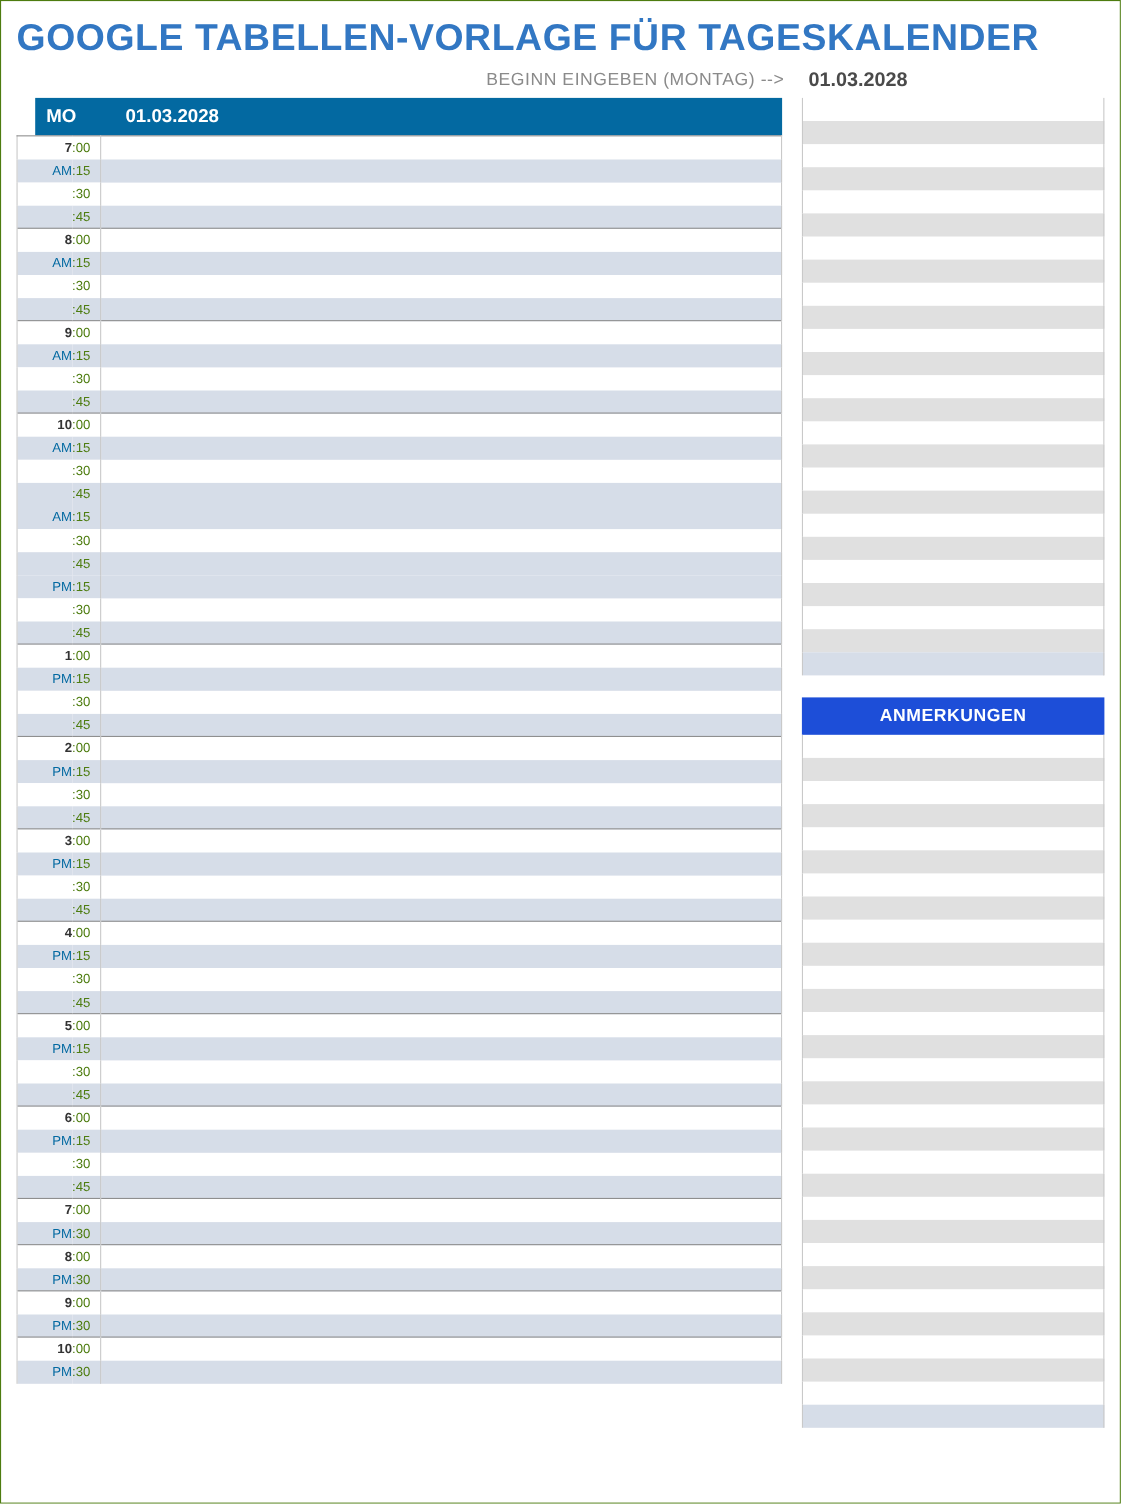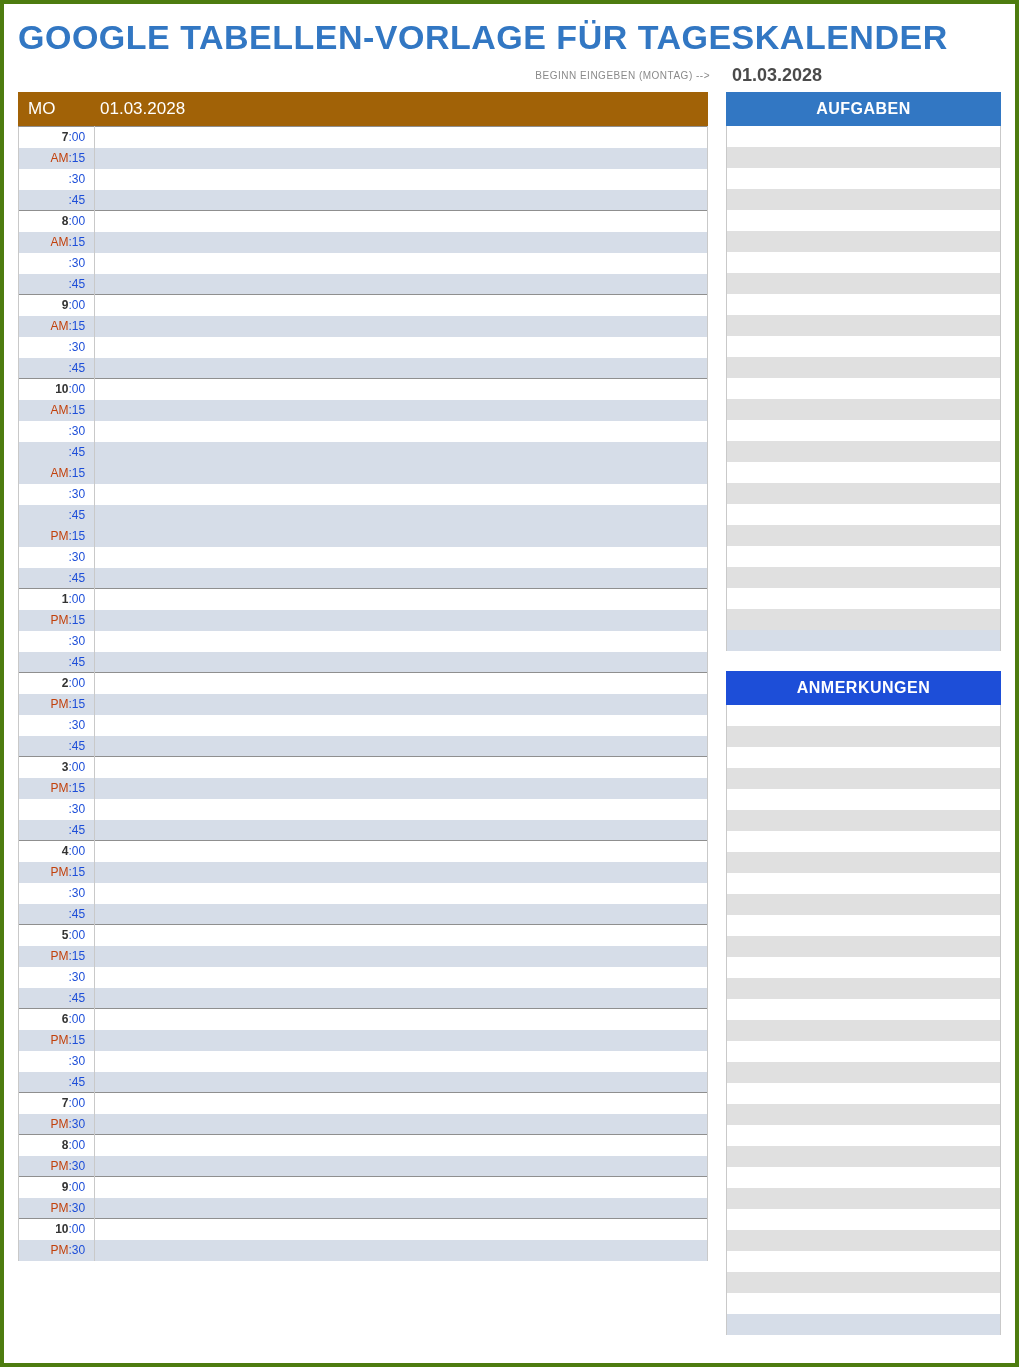--- a/index.html
+++ b/index.html
@@ -5,40 +5,40 @@
   * { box-sizing: border-box; }
   body {
     margin: 0;
     padding: 0;
     font-family: Arial, Helvetica, sans-serif;
     background: #fff;
   }
   .page {
     width: 1019px;
     height: 1367px;
-    border: 4px solid #4d7c0f;
+    border: 1px solid #4d7c0f;
     padding: 8px 14px 14px 14px;
     position: relative;
   }
   .title {
     color: #3277c3;
     font-size: 34px;
     font-weight: 700;
     letter-spacing: 0.5px;
     padding: 6px 0 6px 0;
   }
   .start-row {
     display: flex;
     align-items: center;
     justify-content: flex-end;
     padding: 2px 0 6px 0;
     gap: 16px;
   }
   .start-label {
-    font-size: 10px;
+    font-size: 16px;
     color: #8a8a8a;
     letter-spacing: 0.5px;
   }
   .start-date {
     width: 275px;
     font-size: 18px;
     font-weight: 700;
     color: #4a4a4a;
     padding-left: 6px;
   }
@@ -46,27 +46,28 @@
     display: flex;
     gap: 18px;
   }
   .left {
     flex: 1;
   }
   .right {
     width: 275px;
   }
   .day-header {
-    background: #a16207;
+    background: #0369a1;
     color: #fff;
-    font-weight: 400;
+    font-weight: 700;
     display: flex;
     align-items: center;
     height: 34px;
     font-size: 17px;
+    margin-left: 17px;
   }
   .day-header .dow {
     width: 76px;
     padding-left: 10px;
   }
   .day-header .date {
     padding-left: 6px;
   }
   table.sched {
     width: 100%;
@@ -84,27 +85,27 @@
     text-align: right;
     padding-right: 4px;
     font-weight: 700;
     color: #333;
     font-size: 14px;
     border-left: 1px solid #c9c9c9;
   }
   td.mincol {
     width: 26px;
     font-size: 11px;
-    color: #1d4ed8;
+    color: #4d7c0f;
     padding-left: 1px;
     border-right: 1px solid #c9c9c9;
   }
   td.ampm {
     font-size: 11px;
-    color: #c2410c;
+    color: #0369a1;
     text-align: right;
     padding-right: 4px;
     font-weight: 400;
   }
   td.slot {
     border-right: 1px solid #c9c9c9;
   }
   tr.hour-top td { border-top: 1px solid #8f8f8f; }
   tr.stripe-blue td.slot { background: #d6dde8; }
   tr.stripe td.hourcol, tr.stripe td.mincol,
@@ -423,21 +424,20 @@
             <tr class="stripe-blue">
               <td class="hourcol ampm">PM</td>
               <td class="mincol">:30</td>
               <td class="slot"></td>
             </tr>
           </tbody>
       </table>
     </div>
 
     <div class="right">
-      <div class="panel-header hdr-blue">AUFGABEN</div>
       <table class="side">
         <tbody id="tasks-body">
             <tr>
               <td></td>
             </tr>
             <tr class="alt">
               <td></td>
             </tr>
             <tr>
               <td></td>

